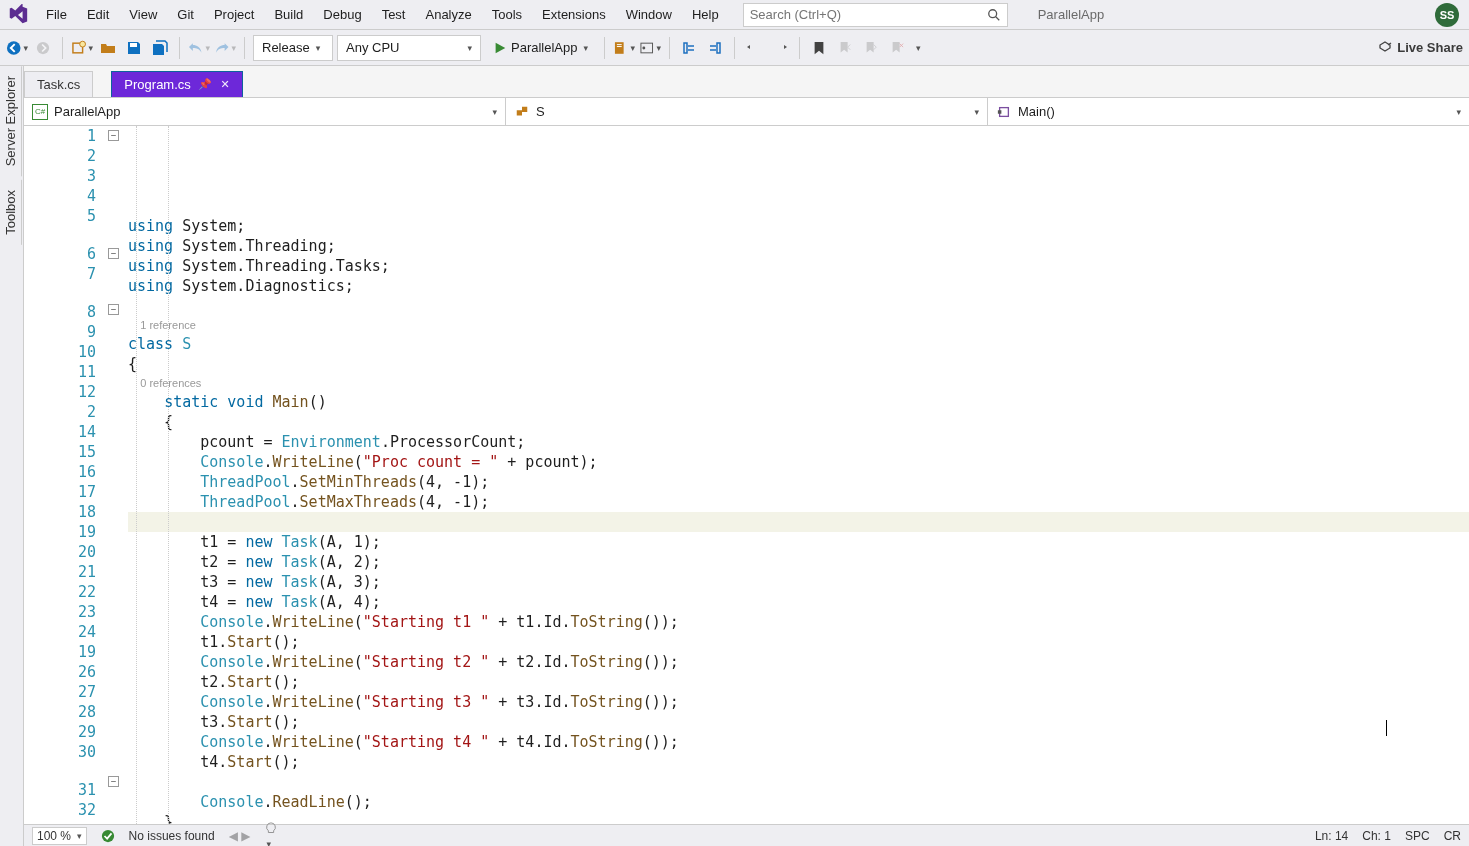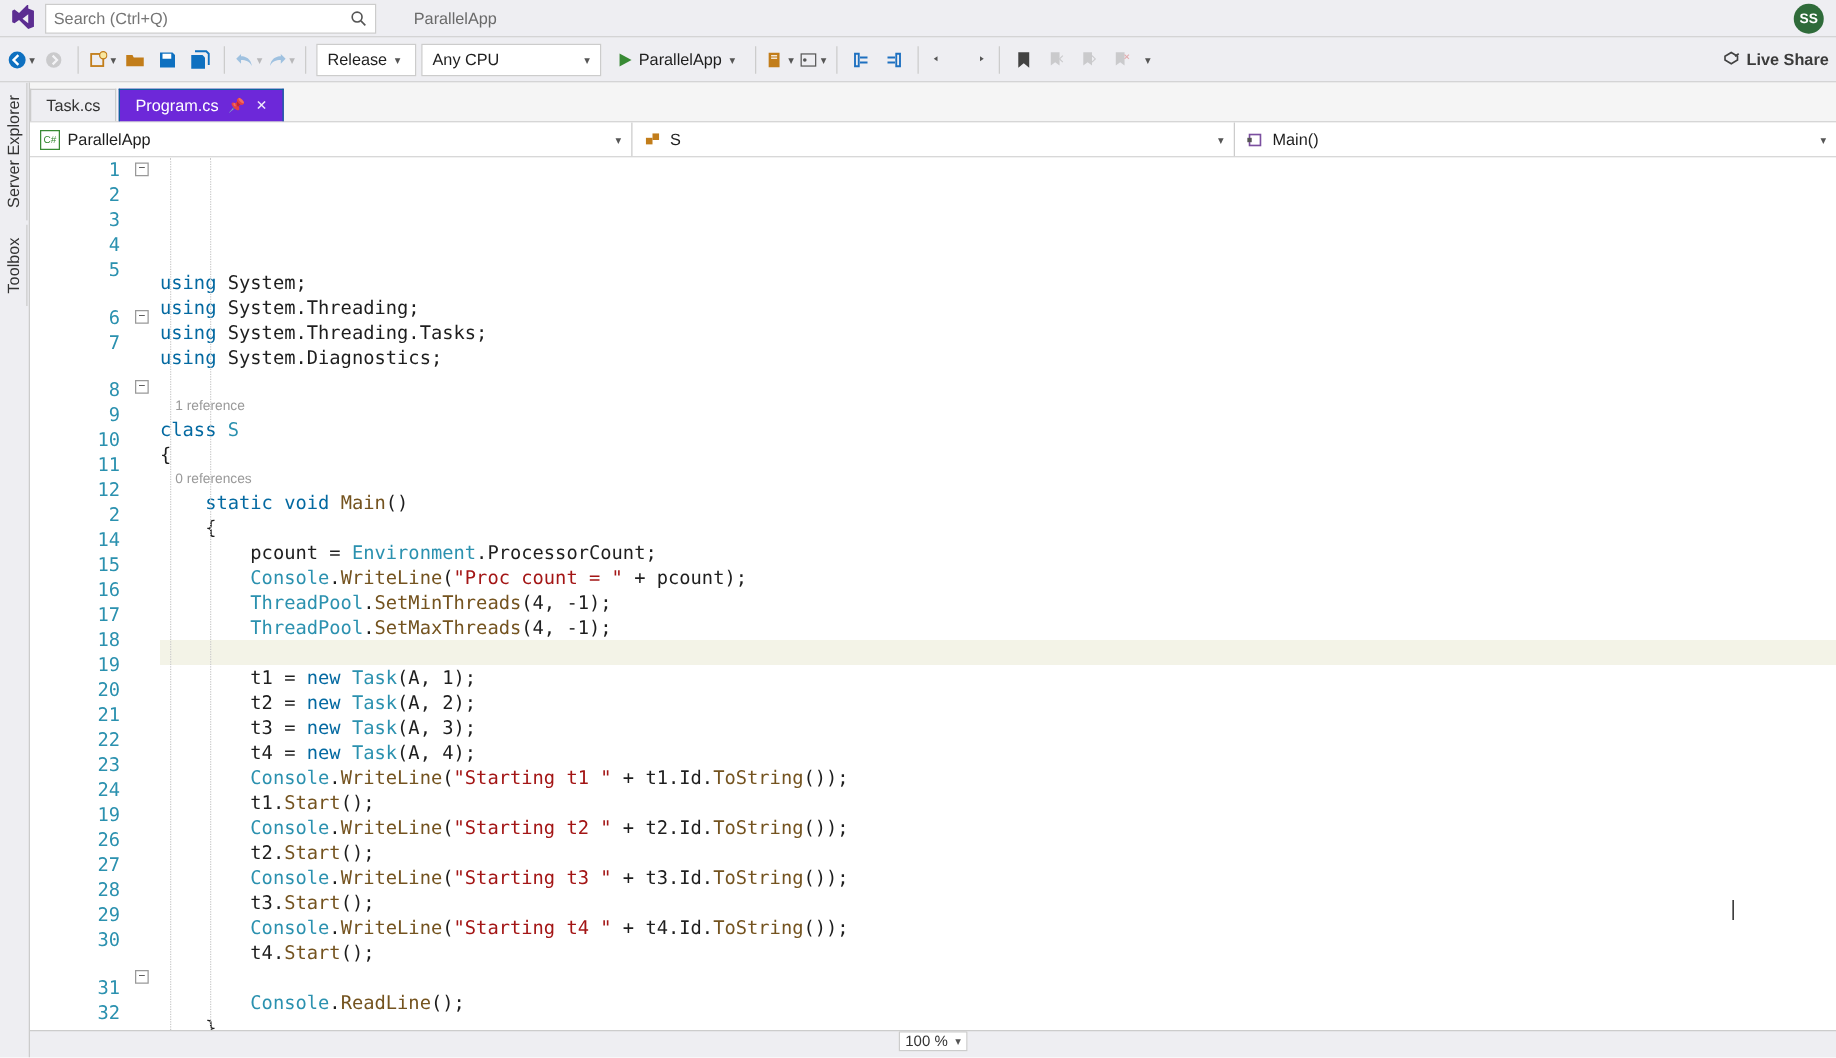--- a/index.html
+++ b/index.html
@@ -3,21 +3,21 @@
 <meta charset="utf-8">
 <style>
 * { margin:0; padding:0; box-sizing:border-box; }
 body { font-family:"Segoe UI",Arial,sans-serif; font-size:13px; background:#f5f5f5; color:#1e1e1e; overflow:hidden; width:1469px; height:846px; position:relative; }
 
 
 .menubar { display:flex; align-items:center; height:30px; background:#eeeef2; border-bottom:1px solid #ccc; }
 .vs-logo { width:36px; height:30px; display:flex; align-items:center; justify-content:center; }
 .vs-logo svg { width:22px; height:22px; }
 .menubar .menu-item { padding:0 10px; height:30px; display:flex; align-items:center; cursor:pointer; }
-.searchbox { margin-left:0; display:flex; align-items:center; height:24px; border:1px solid #ccc; background:#fff; width:265px; padding:0 6px; }
+.searchbox { margin-left:14px; display:flex; align-items:center; height:24px; border:1px solid #ccc; background:#fff; width:265px; padding:0 6px; }
 .searchbox input { border:none; outline:none; flex:1; font-size:13px; background:transparent; }
 .searchbox .mag { color:#555; }
 .titlezone { flex:1; display:flex; align-items:center; justify-content:flex-start; padding-left:30px; color:#6a6a6a; }
 .avatar { width:24px; height:24px; border-radius:50%; background:#2f6b3a; color:#fff; font-size:11px; font-weight:600; display:flex; align-items:center; justify-content:center; margin:0 10px; }
 
 
 .toolbar { display:flex; align-items:center; height:36px; background:#eeeef2; border-bottom:1px solid #ccc; padding:0 6px; gap:4px; }
 .tb-btn { width:22px; height:22px; display:flex; align-items:center; justify-content:center; color:#424242; cursor:pointer; position:relative; }
 .tb-btn.dim { opacity:.35; }
 .tb-sep { width:1px; height:22px; background:#ccc; margin:0 4px; }
@@ -29,21 +29,21 @@
 .rightside { margin-left:auto; display:flex; align-items:center; gap:6px; }
 .liveshare { display:flex; align-items:center; gap:4px; color:#3b3b3b;font-weight:bold; }
 
 
 .leftrail { position:absolute; left:0; top:66px; bottom:0; width:24px; background:#eeeef2; border-right:1px solid #ccc; }
 .rail-tab { writing-mode:vertical-rl; transform:rotate(180deg); padding:10px 3px; color:#333; cursor:pointer; border-left:1px solid #ccc; background:#eeeef2; }
 .rail-tab + .rail-tab { margin-top:4px; }
 
 
 .doctabs { position:absolute; left:24px; right:0; top:66px; height:32px; background:#f5f5f5; border-bottom:1px solid #ccc; display:flex; align-items:flex-end; padding-top:6px; }
-.doctab { height:26px; padding:0 12px; display:flex; align-items:center; gap:8px; background:#eeeef2; border:1px solid #ccc; border-bottom:none; margin-right:2px; cursor:pointer; color:#333; }
+.doctab { height:26px; padding:0 12px; display:flex; align-items:center; gap:8px; background:#eeeef2; border:1px solid #ccc; border-bottom:none; margin-right:18px; cursor:pointer; color:#333; }
 .doctab.active { background:#6d28d9; color:#fff; border-color:#0e639c; }
 .doctab .pin, .doctab .x { font-size:11px; opacity:.9; }
 
 
 .navbar { position:absolute; left:24px; right:0; top:98px; height:28px; background:#fff; border-bottom:1px solid #ccc; display:flex; }
 .navcombo { flex:1; border-right:1px solid #ccc; display:flex; align-items:center; padding:0 8px; gap:6px; cursor:pointer; }
 .navcombo:last-child { border-right:none; }
 .navcombo .ico { width:16px; height:16px; display:flex; align-items:center; justify-content:center; font-size:11px; }
 .navcombo .caret { margin-left:auto; font-size:9px; color:#555; }
 
@@ -59,36 +59,51 @@
 .codeline.hl { background:#f3f3e7; }
 .codelens { height:18px; line-height:18px; font-family:"Segoe UI",Arial,sans-serif; font-size:11px; color:#999; }
 .kw { color:#0369a1; }
 .type { color:#2b91af; }
 .method { color:#74531f; }
 .str { color:#a31515; }
 .guide { position:absolute; top:0; bottom:0; border-left:1px dotted #ccc; }
 .cursor-caret { position:absolute; width:1px; height:16px; background:#000; }
 
 
-.statusbar { position:absolute; left:24px; right:0; bottom:0; height:22px; background:#eeeef2; border-top:1px solid #ccc; display:flex; align-items:center; padding:0 8px; gap:14px; font-size:12px; color:#333;flex-direction:column; }
+.statusbar { position:absolute; left:24px; right:0; bottom:0; height:22px; background:#eeeef2; border-top:1px solid #ccc; display:flex; align-items:center; padding:0 8px; gap:14px; font-size:12px; color:#333; }
 .statusbar .check { color:#388a34; }
 .statusbar .spacer { flex:1; }
 .zoomcombo { border:1px solid #ccc; background:#fff; height:18px; display:flex; align-items:center; padding:0 4px; gap:4px; }
 
 svg { display:block; }
 </style>
 </head>
 <body>
 
 <div class="menubar">
   <div class="vs-logo">
     <svg viewBox="0 0 24 24">
         <path fill="#5c2d91" d="M17 3l5 2v14l-5 2-8-8-4 3-2-1V5l2-1 4 3 8-8zm0 5l-5 4 5 4V8z"></path>
       </svg>
   </div>
+  <div id="menus" style="display: flex;">
+      <div class="menu-item">File</div>
+      <div class="menu-item">Edit</div>
+      <div class="menu-item">View</div>
+      <div class="menu-item">Git</div>
+      <div class="menu-item">Project</div>
+      <div class="menu-item">Build</div>
+      <div class="menu-item">Debug</div>
+      <div class="menu-item">Test</div>
+      <div class="menu-item">Analyze</div>
+      <div class="menu-item">Tools</div>
+      <div class="menu-item">Extensions</div>
+      <div class="menu-item">Window</div>
+      <div class="menu-item">Help</div>
+    </div>
   <div class="searchbox">
     <input placeholder="Search (Ctrl+Q)" style="">
     <span class="mag">
       <svg width="14" height="14" viewBox="0 0 16 16">
           <circle cx="6.5" cy="6.5" r="4.5" fill="none" stroke="#555" stroke-width="1.5"></circle>
           <line x1="10" y1="10" x2="14" y2="14" stroke="#555" stroke-width="1.5"></line>
         </svg>
     </span>
   </div>
   <div class="titlezone">ParallelApp</div>

